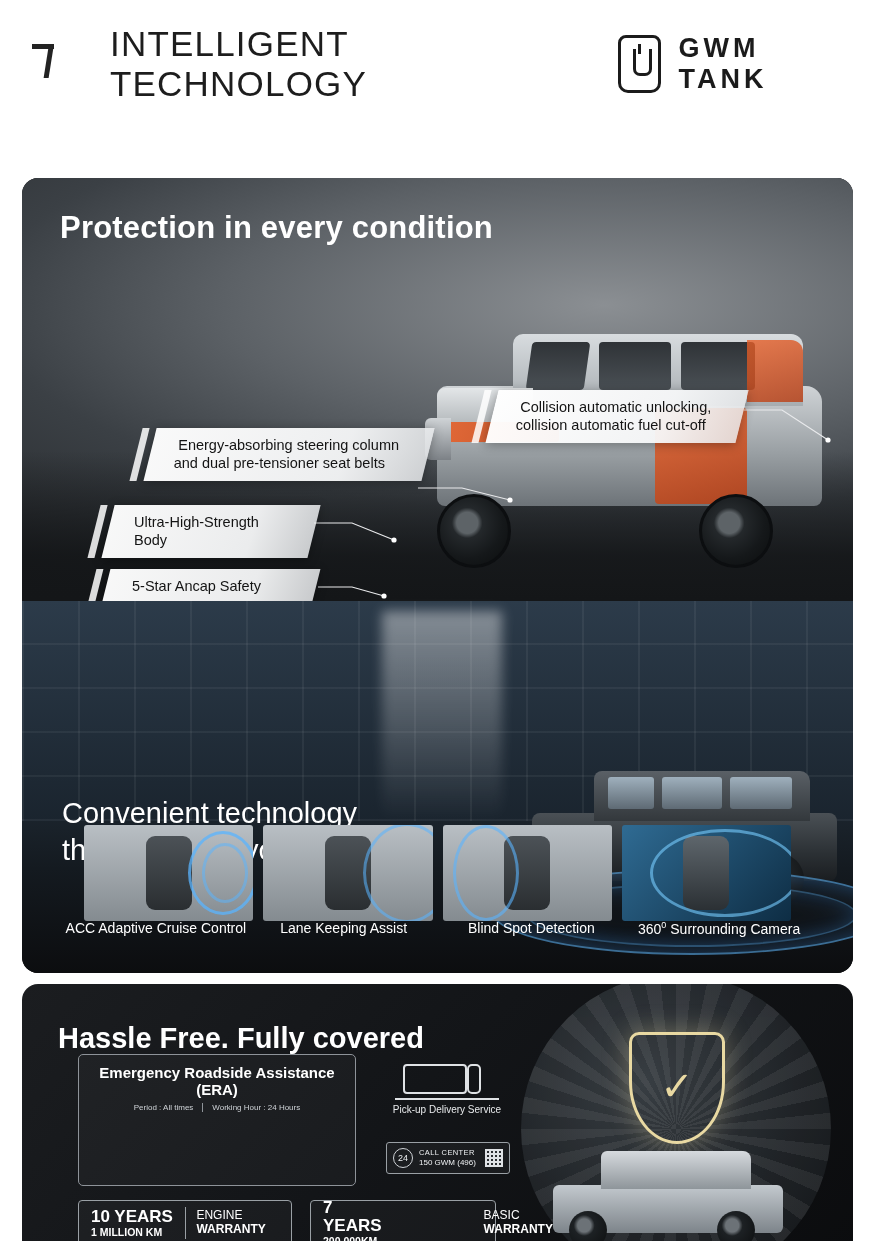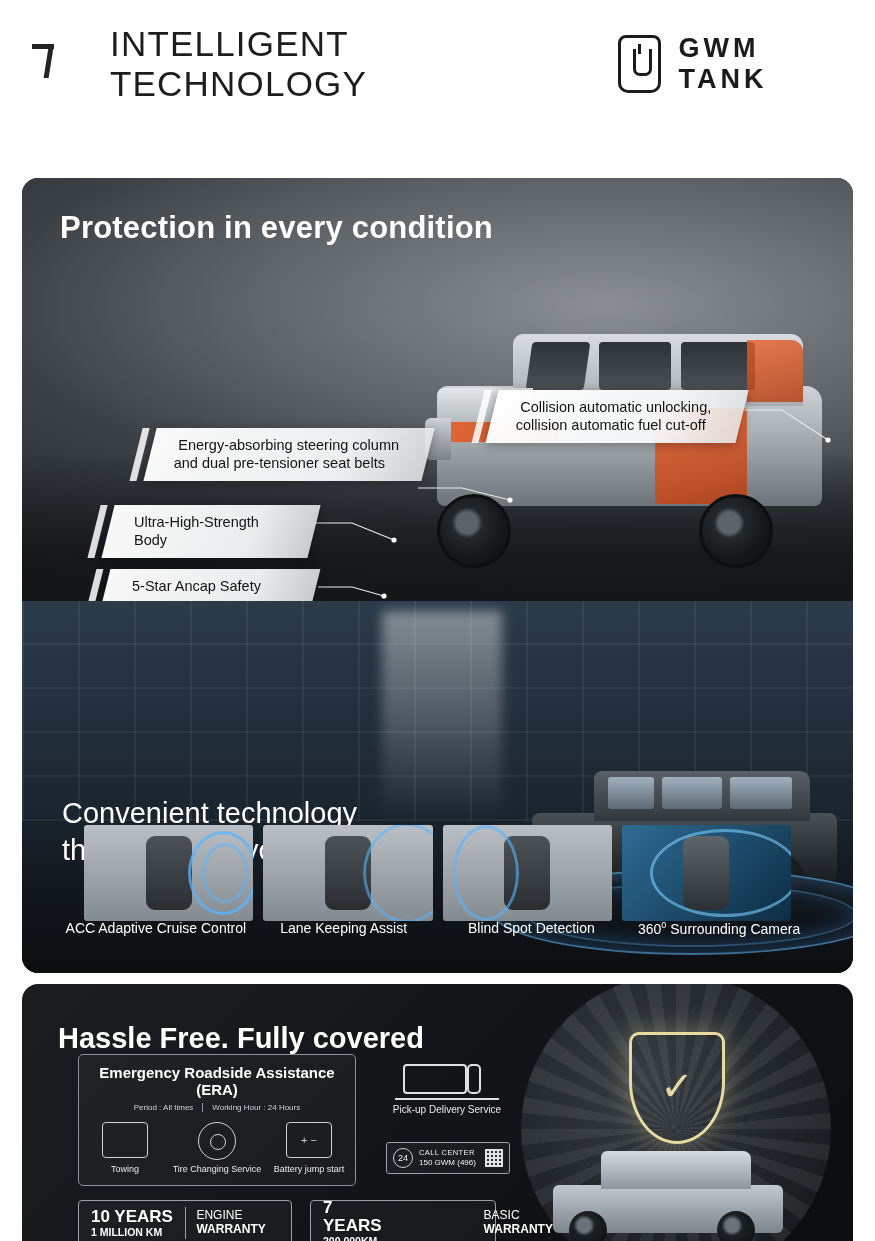--- a/index.html
+++ b/index.html
@@ -599,34 +599,20 @@
 
   <div class="warranty-heading">Hassle Free. Fully covered</div>
 
   <div class="era-box">
     <div class="era-title">Emergency Roadside Assistance (ERA)</div>
     <div class="era-meta">
       <span>Period : All times</span>
       <span class="sep"></span>
       <span>Working Hour : 24 Hours</span>
     </div>
-    <div class="era-items">
-      <div class="era-item">
-        <div class="era-ico"></div>
-        <div class="era-label">Towing</div>
-      </div>
-      <div class="era-item">
-        <div class="era-ico round"></div>
-        <div class="era-label">Tire Changing Service</div>
-      </div>
-      <div class="era-item">
-        <div class="era-ico batt"></div>
-        <div class="era-label">Battery jump start</div>
-      </div>
-    </div>
   </div>
 
   <div class="pickup">
     <div class="pickup-ico"></div>
     <div class="pickup-label">Pick-up Delivery Service</div>
   </div>
 
   <div class="callcenter">
     <div class="cc-24">24</div>
     <div class="cc-text">

